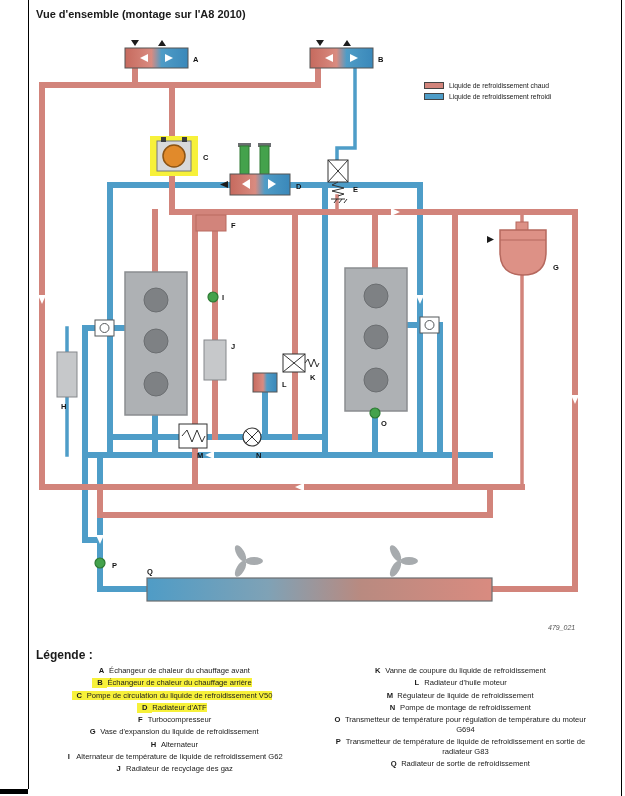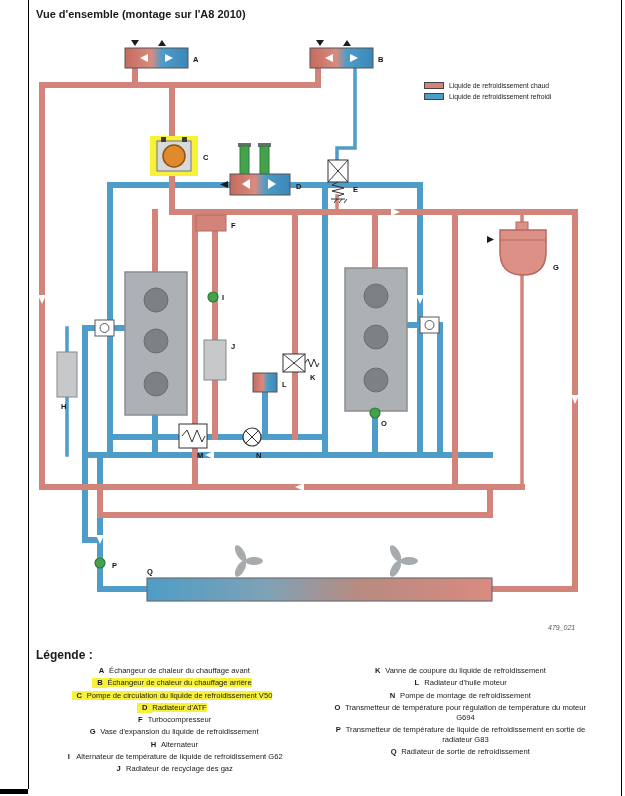--- a/index.html
+++ b/index.html
@@ -337,20 +337,23 @@
     <div class="legend-col">
 
         <div class="lrow">
           <span class="lkey">K</span><span class="llabel">Vanne de coupure du liquide de refroidissement</span>
         </div>
 
         <div class="lrow">
           <span class="lkey">L</span><span class="llabel">Radiateur d'huile moteur</span>
         </div>
 
+        <div class="lrow">
+          <span class="lkey">M</span><span class="llabel">Régulateur de liquide de refroidissement</span>
+        </div>
 
         <div class="lrow">
           <span class="lkey">N</span><span class="llabel">Pompe de montage de refroidissement</span>
         </div>
 
         <div class="lrow">
           <span class="lkey">O</span><span class="llabel">Transmetteur de température pour régulation de température du moteur G694</span>
         </div>
 
         <div class="lrow">

